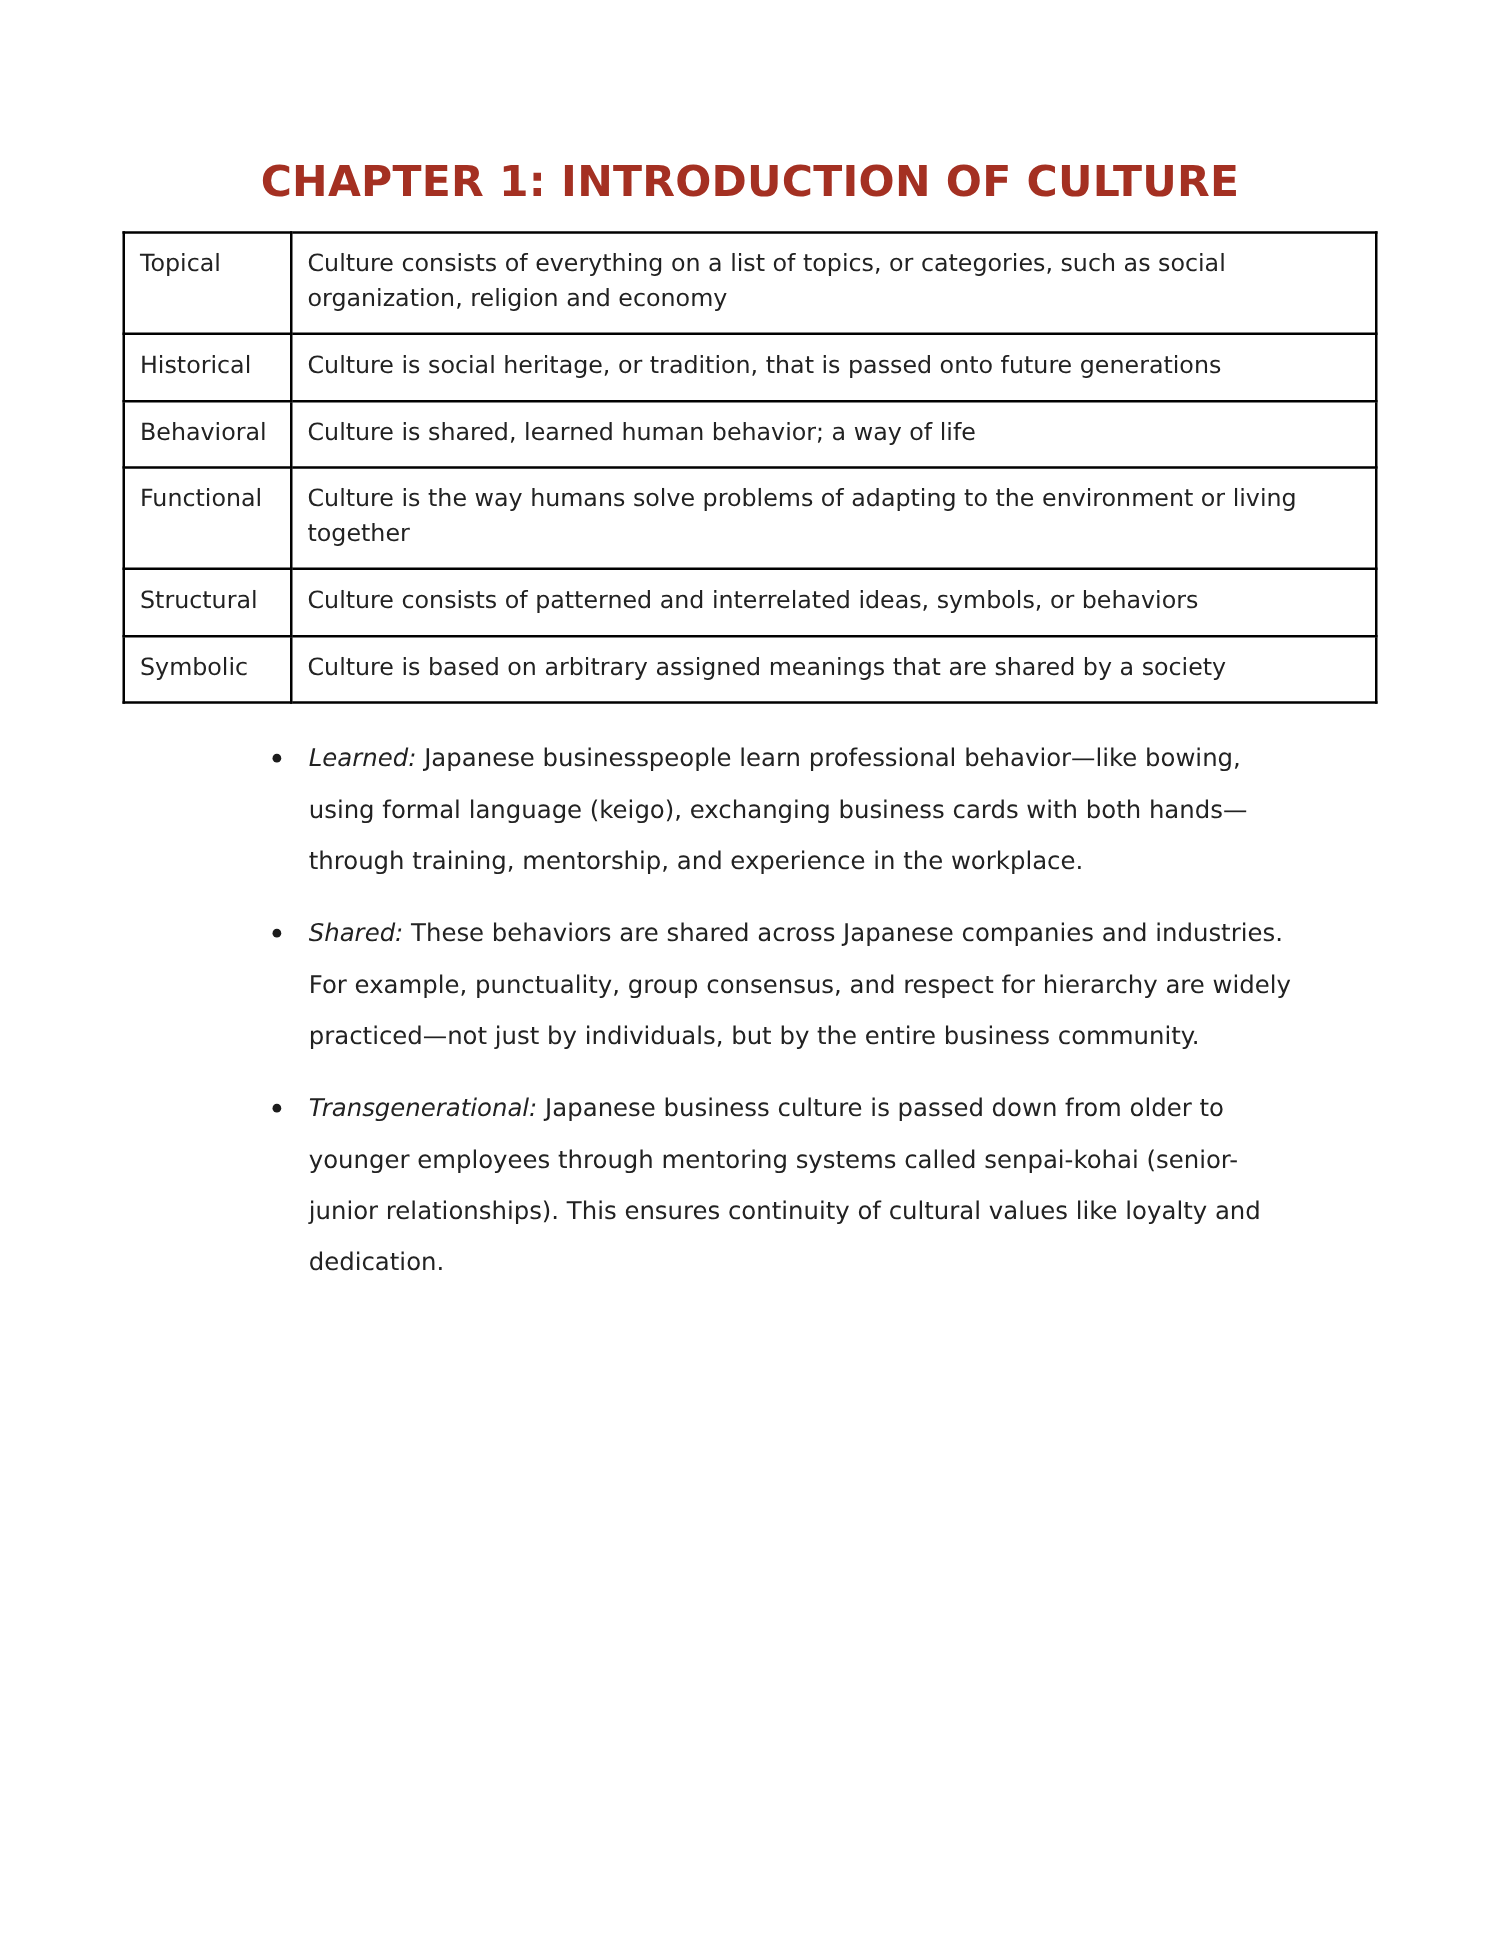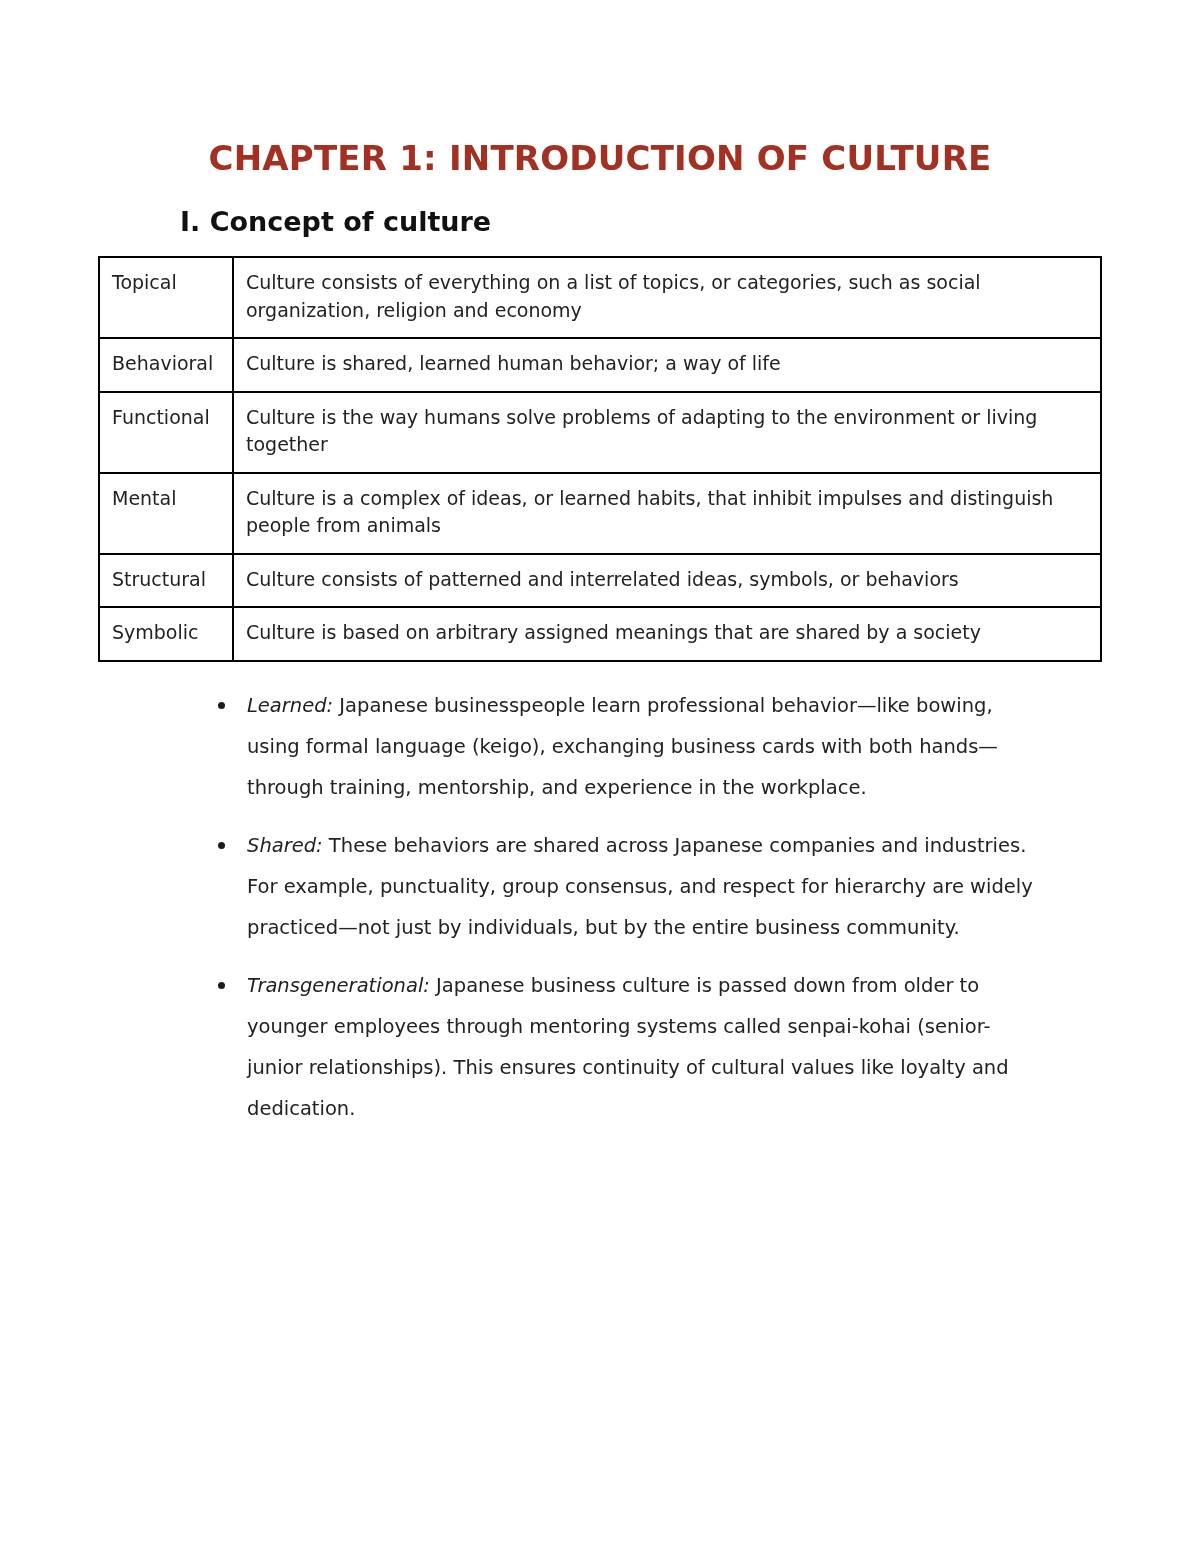--- a/index.html
+++ b/index.html
@@ -8,21 +8,21 @@
     position: relative;
     width: 1200px;
     height: 1553px;
     margin: 0 auto;
     background: #ffffff;
     font-family: "DejaVu Sans", "Liberation Sans", sans-serif;
     color: #1c1c1c;
     overflow: hidden;
   }
   .doc-title {
-    margin: 12px;
+    margin: 0;
     padding-top: 126px;
     text-align: center;
     font-size: 34px;
     font-weight: bold;
     letter-spacing: 0.2px;
     color: #a43022;
   }
   .section-heading {
     margin: 28px 0 0 180px;
     font-size: 27px;
@@ -73,39 +73,38 @@
   }
   .bullet-text em { font-style: italic; }
 </style>
 </head>
 <body>
 
 <div class="page">
 
   <h1 class="doc-title">CHAPTER 1: INTRODUCTION OF CULTURE</h1>
 
-  <h2 class="section-heading">I. Concept of culture</h2>
 
   <table class="concept-table">
     <tbody>
       <tr>
         <td class="term-cell">Topical</td>
         <td class="def-cell">Culture consists of everything on a list of topics, or categories, such as social organization, religion and economy</td>
       </tr>
       <tr>
+        <td class="term-cell">Historical</td>
+        <td class="def-cell">Culture is social heritage, or tradition, that is passed onto future generations</td>
+      </tr>
+      <tr>
         <td class="term-cell">Behavioral</td>
         <td class="def-cell">Culture is shared, learned human behavior; a way of life</td>
       </tr>
       <tr>
         <td class="term-cell">Functional</td>
         <td class="def-cell">Culture is the way humans solve problems of adapting to the environment or living together</td>
-      </tr>
-      <tr>
-        <td class="term-cell">Mental</td>
-        <td class="def-cell">Culture is a complex of ideas, or learned habits, that inhibit impulses and distinguish people from animals</td>
       </tr>
       <tr>
         <td class="term-cell">Structural</td>
         <td class="def-cell">Culture consists of patterned and interrelated ideas, symbols, or behaviors</td>
       </tr>
       <tr>
         <td class="term-cell">Symbolic</td>
         <td class="def-cell">Culture is based on arbitrary assigned meanings that are shared by a society</td>
       </tr>
     </tbody>

